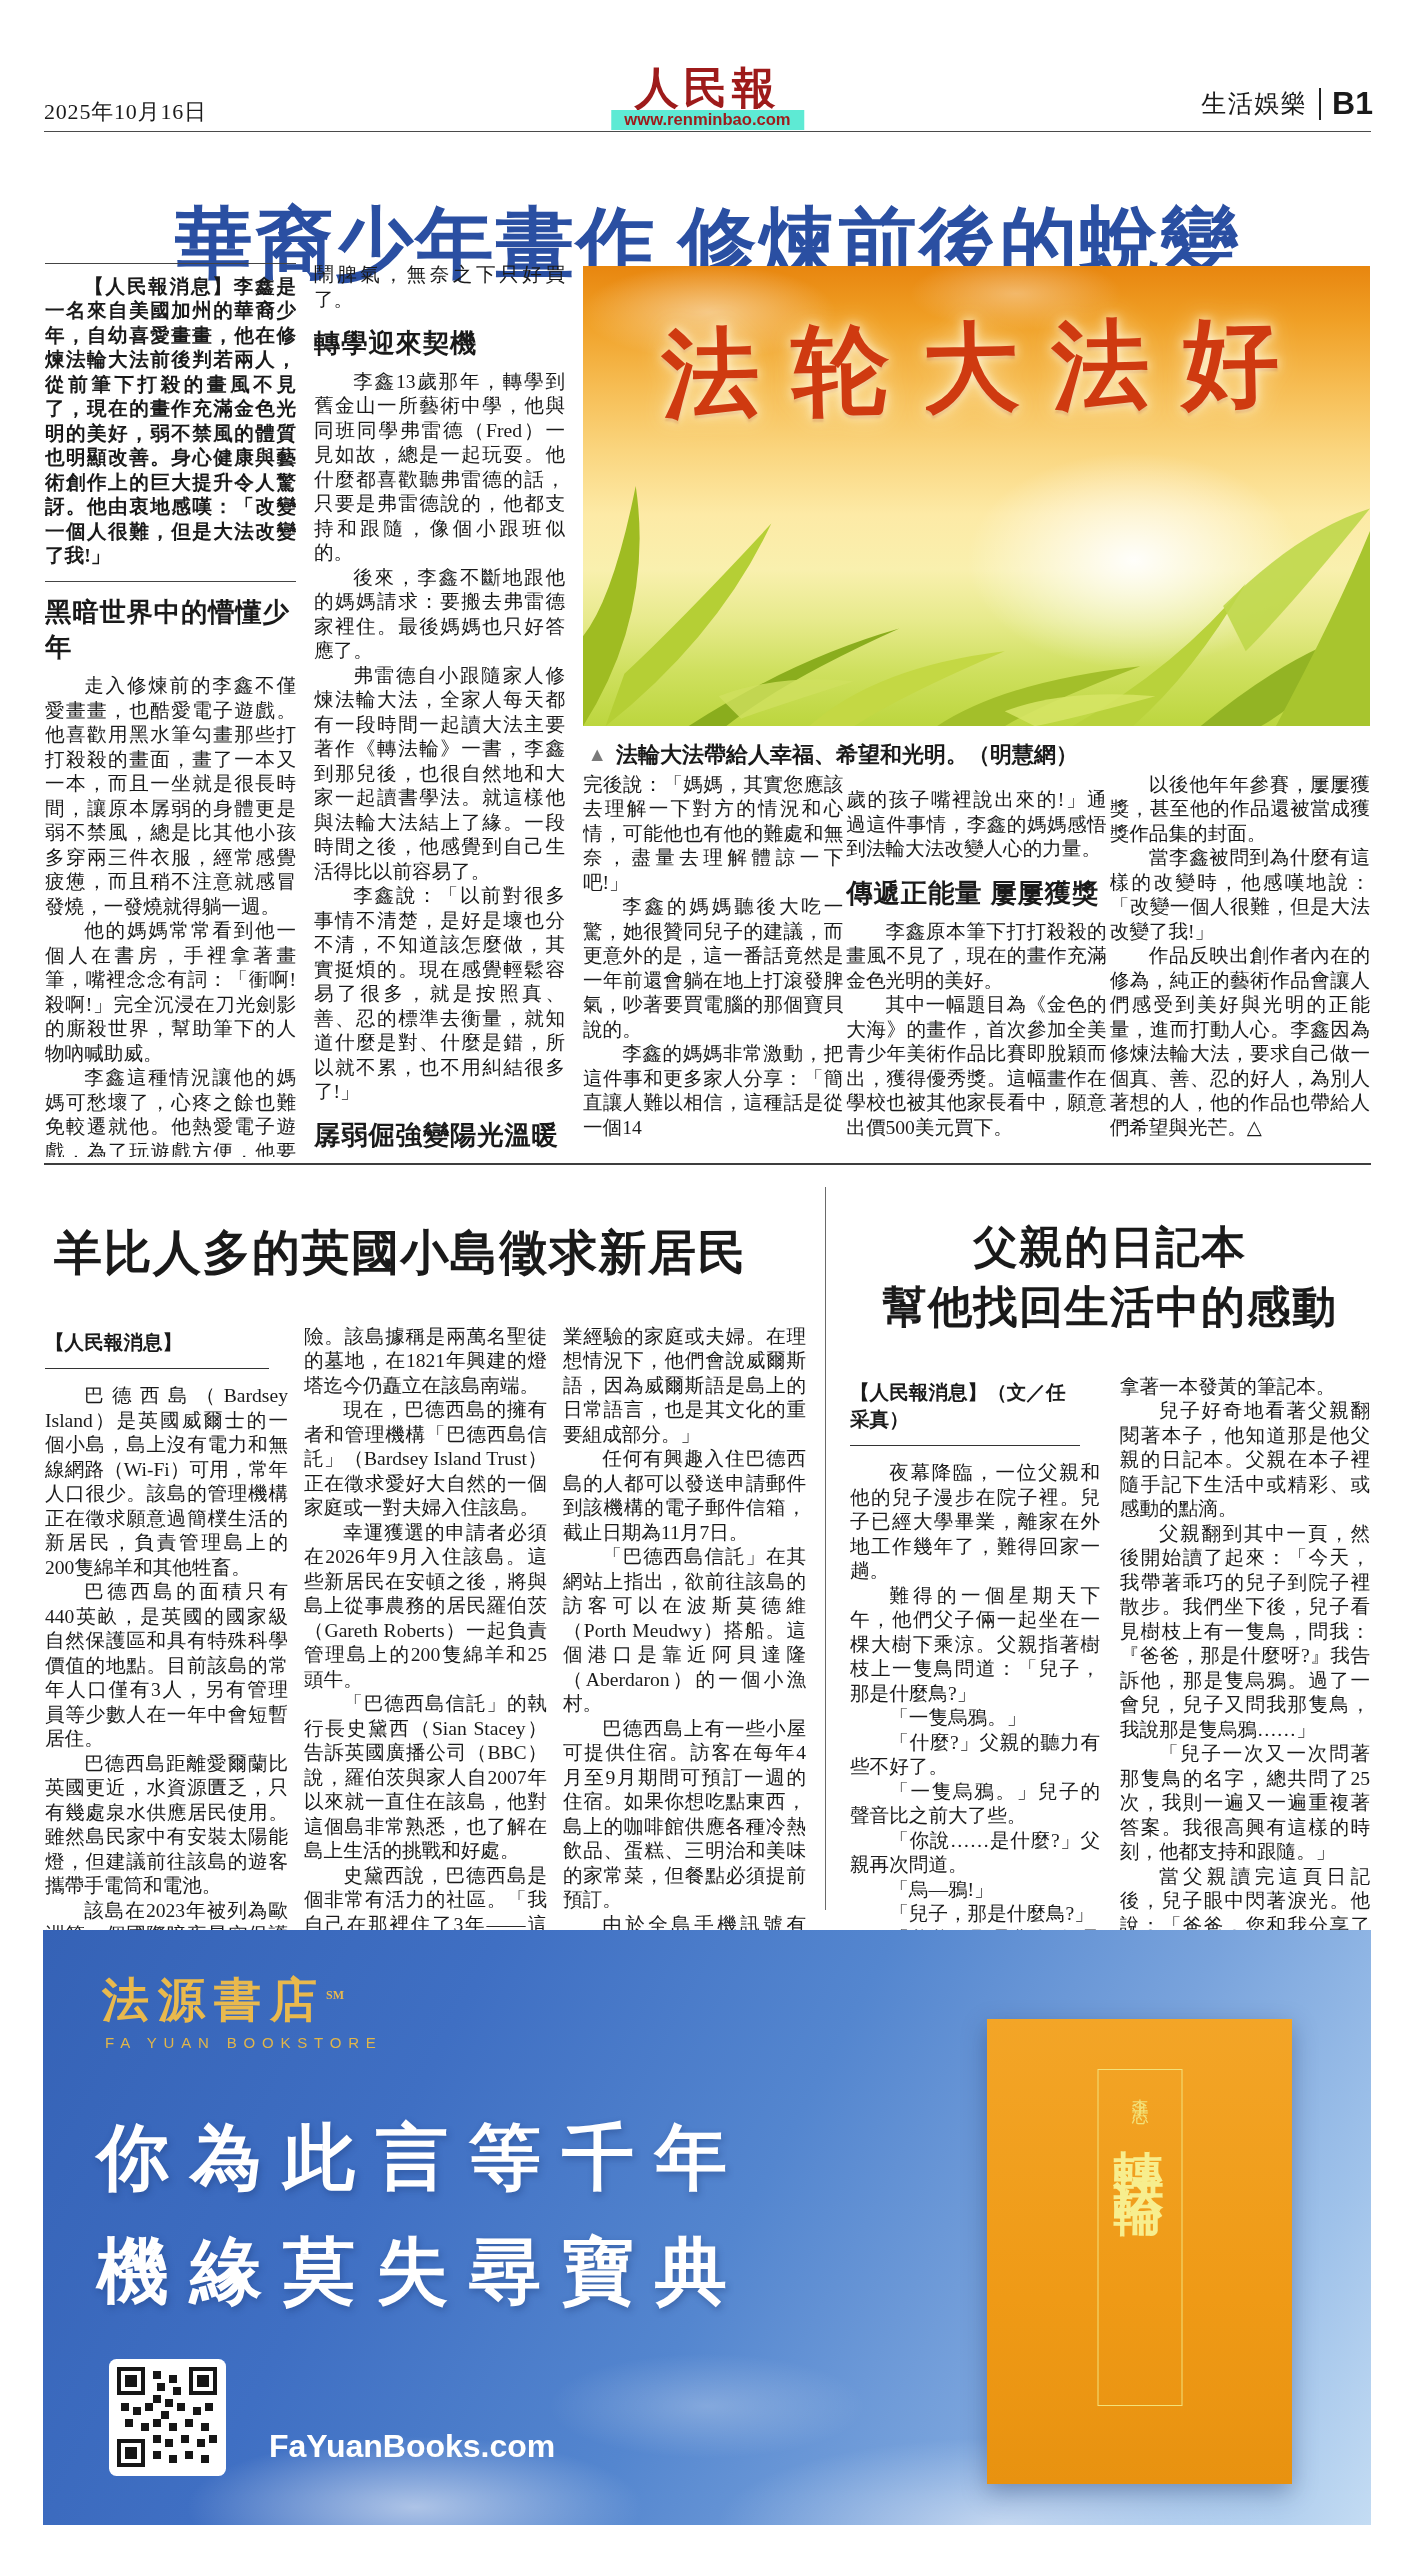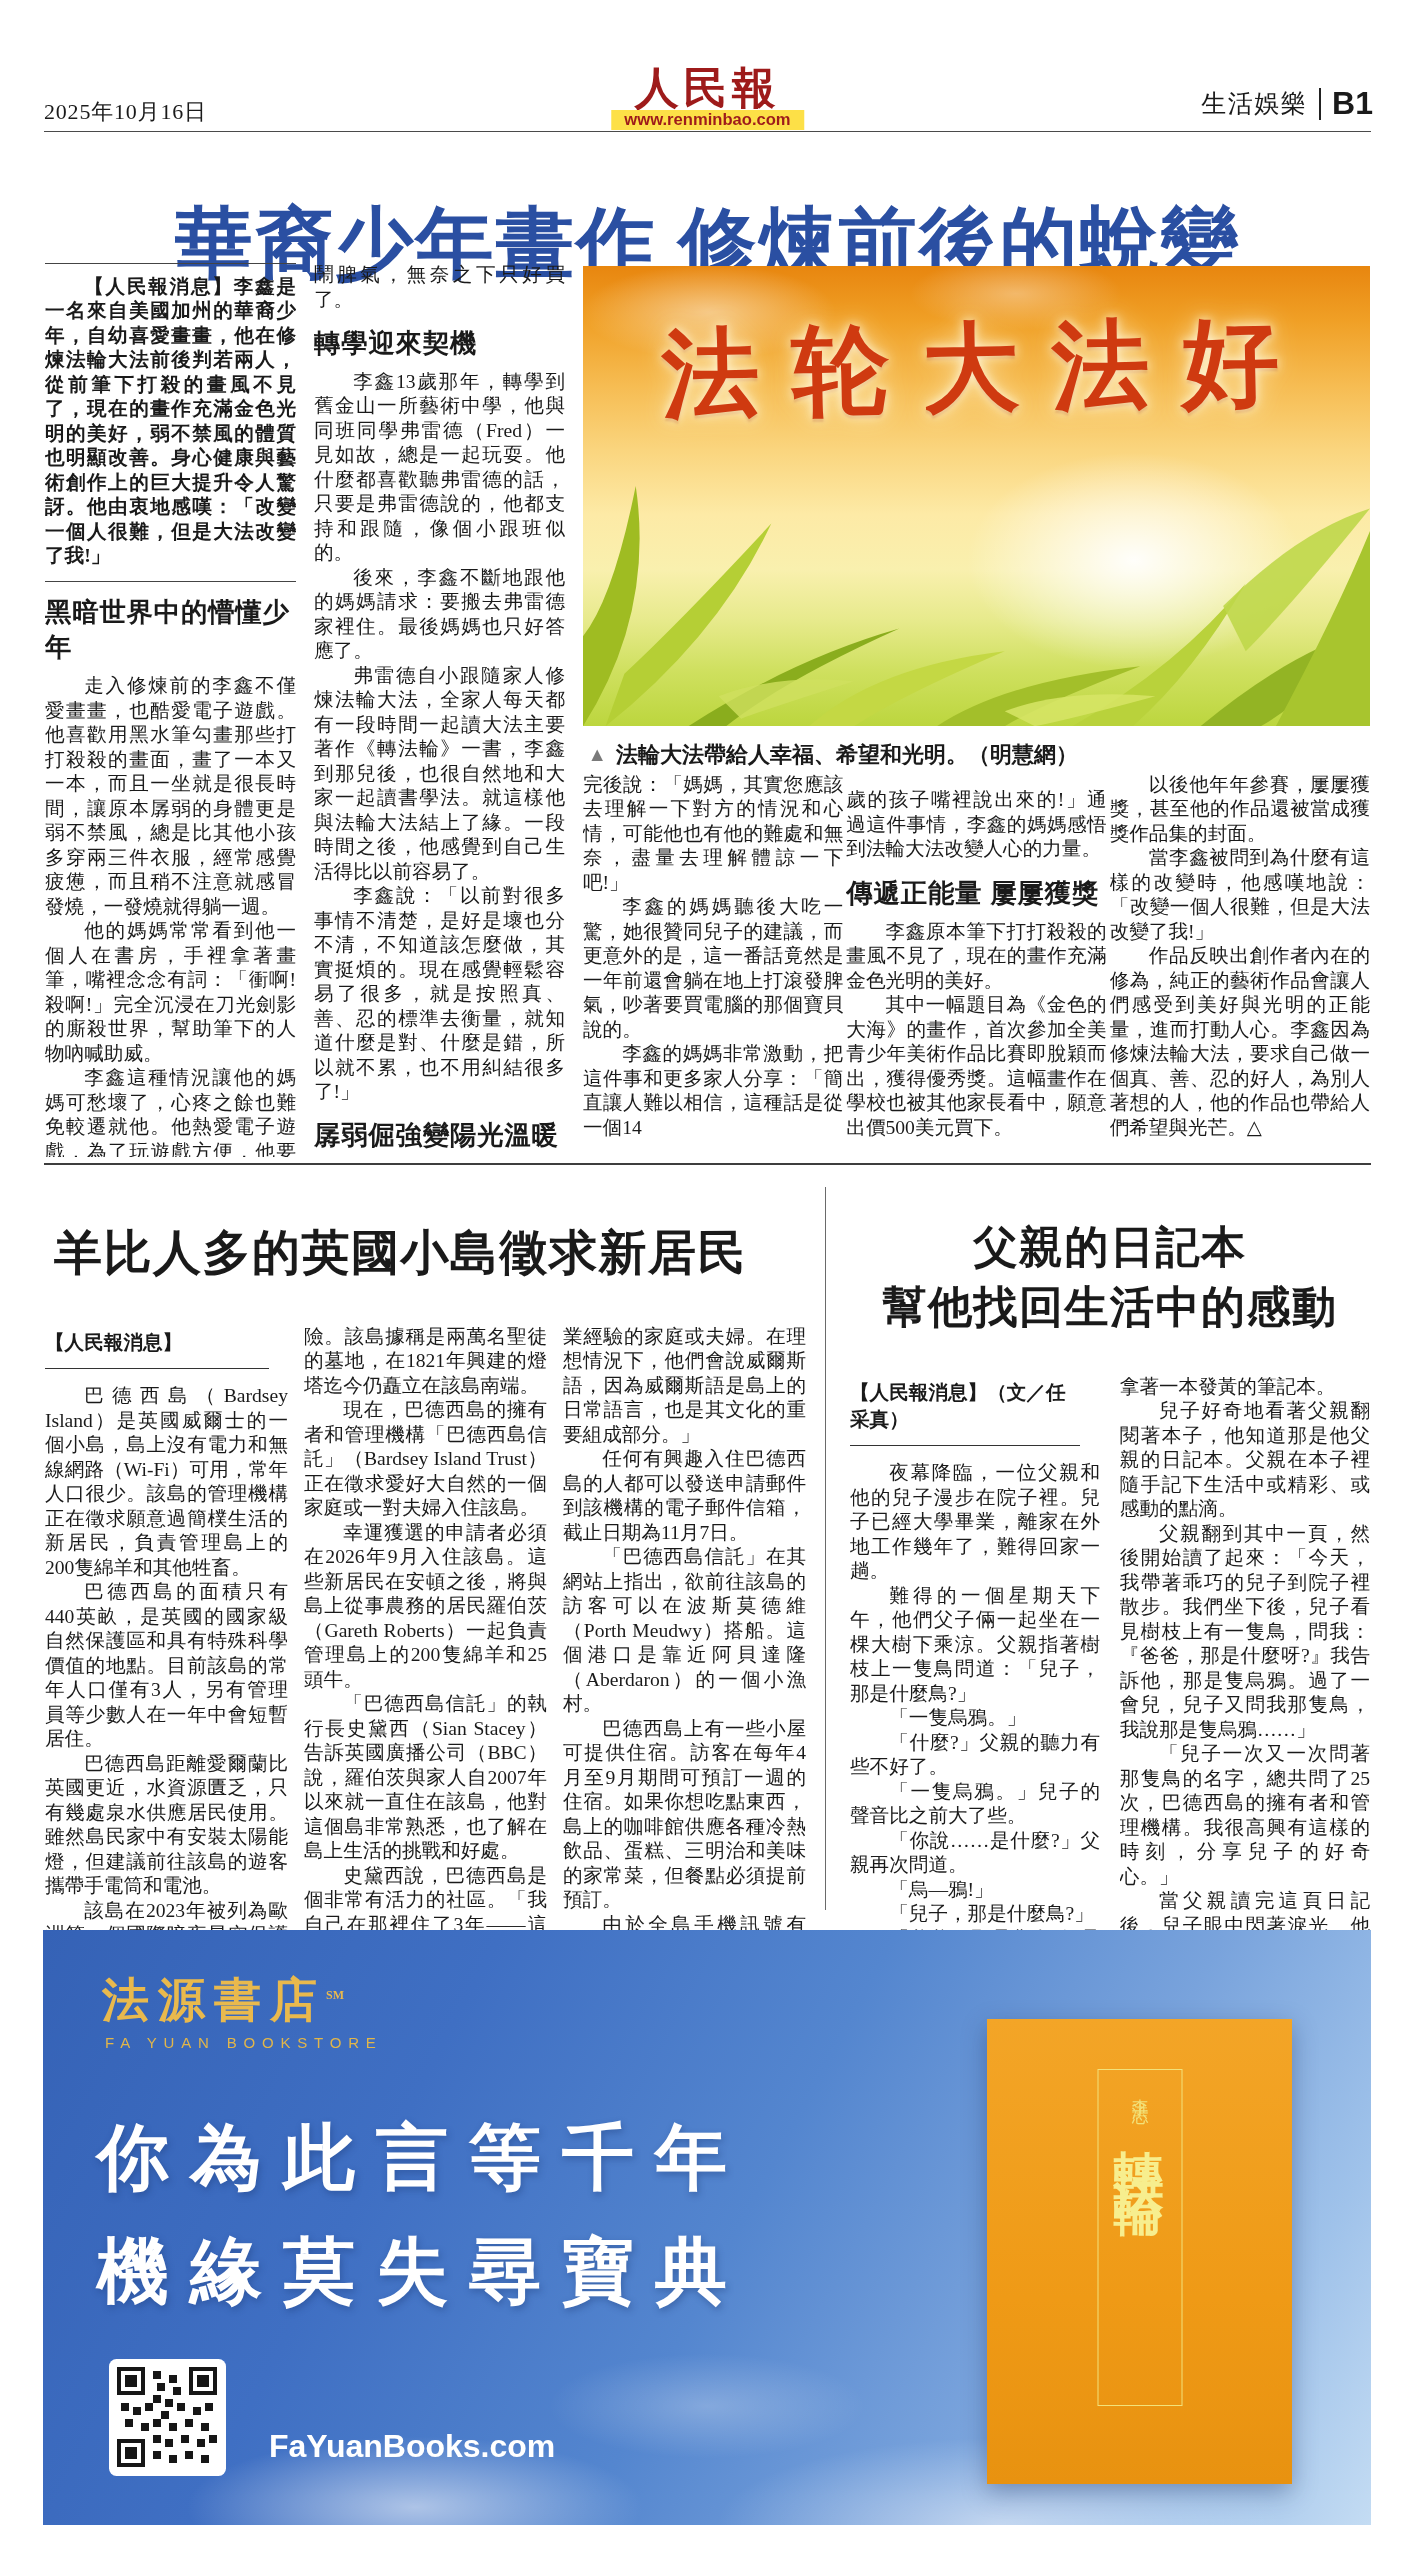--- a/index.html
+++ b/index.html
@@ -3,21 +3,21 @@
 <meta charset="utf-8">
 <style>
   html,body{margin:0;padding:0;background:#e8e8e8;}
   .page{position:relative;width:1415px;height:2576px;background:#ffffff;margin:0 auto;overflow:hidden;
         font-family:"Liberation Serif","DejaVu Serif",serif;color:#1a1a1a;}
   
   .pg-date{position:absolute;left:44px;top:97px;font-size:22px;letter-spacing:0.8px;}
   .masthead{position:absolute;left:50%;top:59px;transform:translateX(-50%);font-size:44px;font-weight:900;
             color:#9E1B1B;letter-spacing:4.5px;white-space:nowrap;font-family:Liberation Mono, monospace;}
   .site-url{position:absolute;left:50%;top:110px;transform:translateX(-50%);font-size:16.6px;font-weight:bold;
-            color:#9E1B1B;background:#fde047;padding:0 13.6px;z-index:2;font-family:"Liberation Sans","DejaVu Sans",sans-serif;}
+            color:#9E1B1B;background:#5eead4;padding:0 13.6px;z-index:2;font-family:"Liberation Sans","DejaVu Sans",sans-serif;}
   .header-rule{position:absolute;left:44px;right:44px;top:131px;border-top:1.5px solid #4a4a4a;}
   .section-box{position:absolute;right:42px;top:85px;display:flex;align-items:center;gap:11.3px;background:#fff;z-index:2;padding-left:7.5px;}
   .section-name{font-size:25px;letter-spacing:1.5px;}
   .section-divider{width:2.3px;height:32px;background:#222;}
   .page-no{font-size:32px;font-weight:bold;font-family:"Liberation Sans","DejaVu Sans",sans-serif;}
   
   .headline{position:absolute;left:45px;top:140px;width:1325px;text-align:center;font-size:78px;font-weight:900;
             color:#2A4FA2;letter-spacing:2.3px;white-space:nowrap;}
   
   .article1{position:absolute;left:45px;top:263px;width:1325px;height:894px;display:flex;gap:18px;}
@@ -223,21 +223,21 @@
           <p class="p">「你說……是什麼?」父親再次問道。</p>
           <p class="p">「烏—鴉!」</p>
           <p class="p">「兒子，那是什麼鳥?」</p>
           <p class="p">「爸爸，那是隻烏鴉!是烏鴉!」兒子顯然有些不耐煩了。</p>
 
         </div>
         <div class="col">
           <p class="p cont">拿著一本發黃的筆記本。</p>
           <p class="p">兒子好奇地看著父親翻閱著本子，他知道那是他父親的日記本。父親在本子裡隨手記下生活中或精彩、或感動的點滴。</p>
           <p class="p">父親翻到其中一頁，然後開始讀了起來：「今天，我帶著乖巧的兒子到院子裡散步。我們坐下後，兒子看見樹枝上有一隻鳥，問我：『爸爸，那是什麼呀?』我告訴他，那是隻烏鴉。過了一會兒，兒子又問我那隻鳥，我說那是隻烏鴉……」</p>
-          <p class="p">「兒子一次又一次問著那隻鳥的名字，總共問了25次，巴德西島的擁有者和管理機構。我很高興有這樣的時刻，分享兒子的好奇心。」</p>
+          <p class="p">「兒子一次又一次問著那隻鳥的名字，總共問了25次，我則一遍又一遍重複著答案。我很高興有這樣的時刻，他都支持和跟隨。」</p>
           <p class="p">當父親讀完這頁日記後，兒子眼中閃著淚光。他說：「爸爸，您和我分享了收藏了25年的故事，回憶清淨了我心上厚厚的塵埃，真好!」</p>
 
         </div>
       </div>
     </div>
   </section>
 
   <section class="ad">
     <div class="ad-inner">
       <div class="ad-logo"><span>法源書店</span><sup>SM</sup></div>

